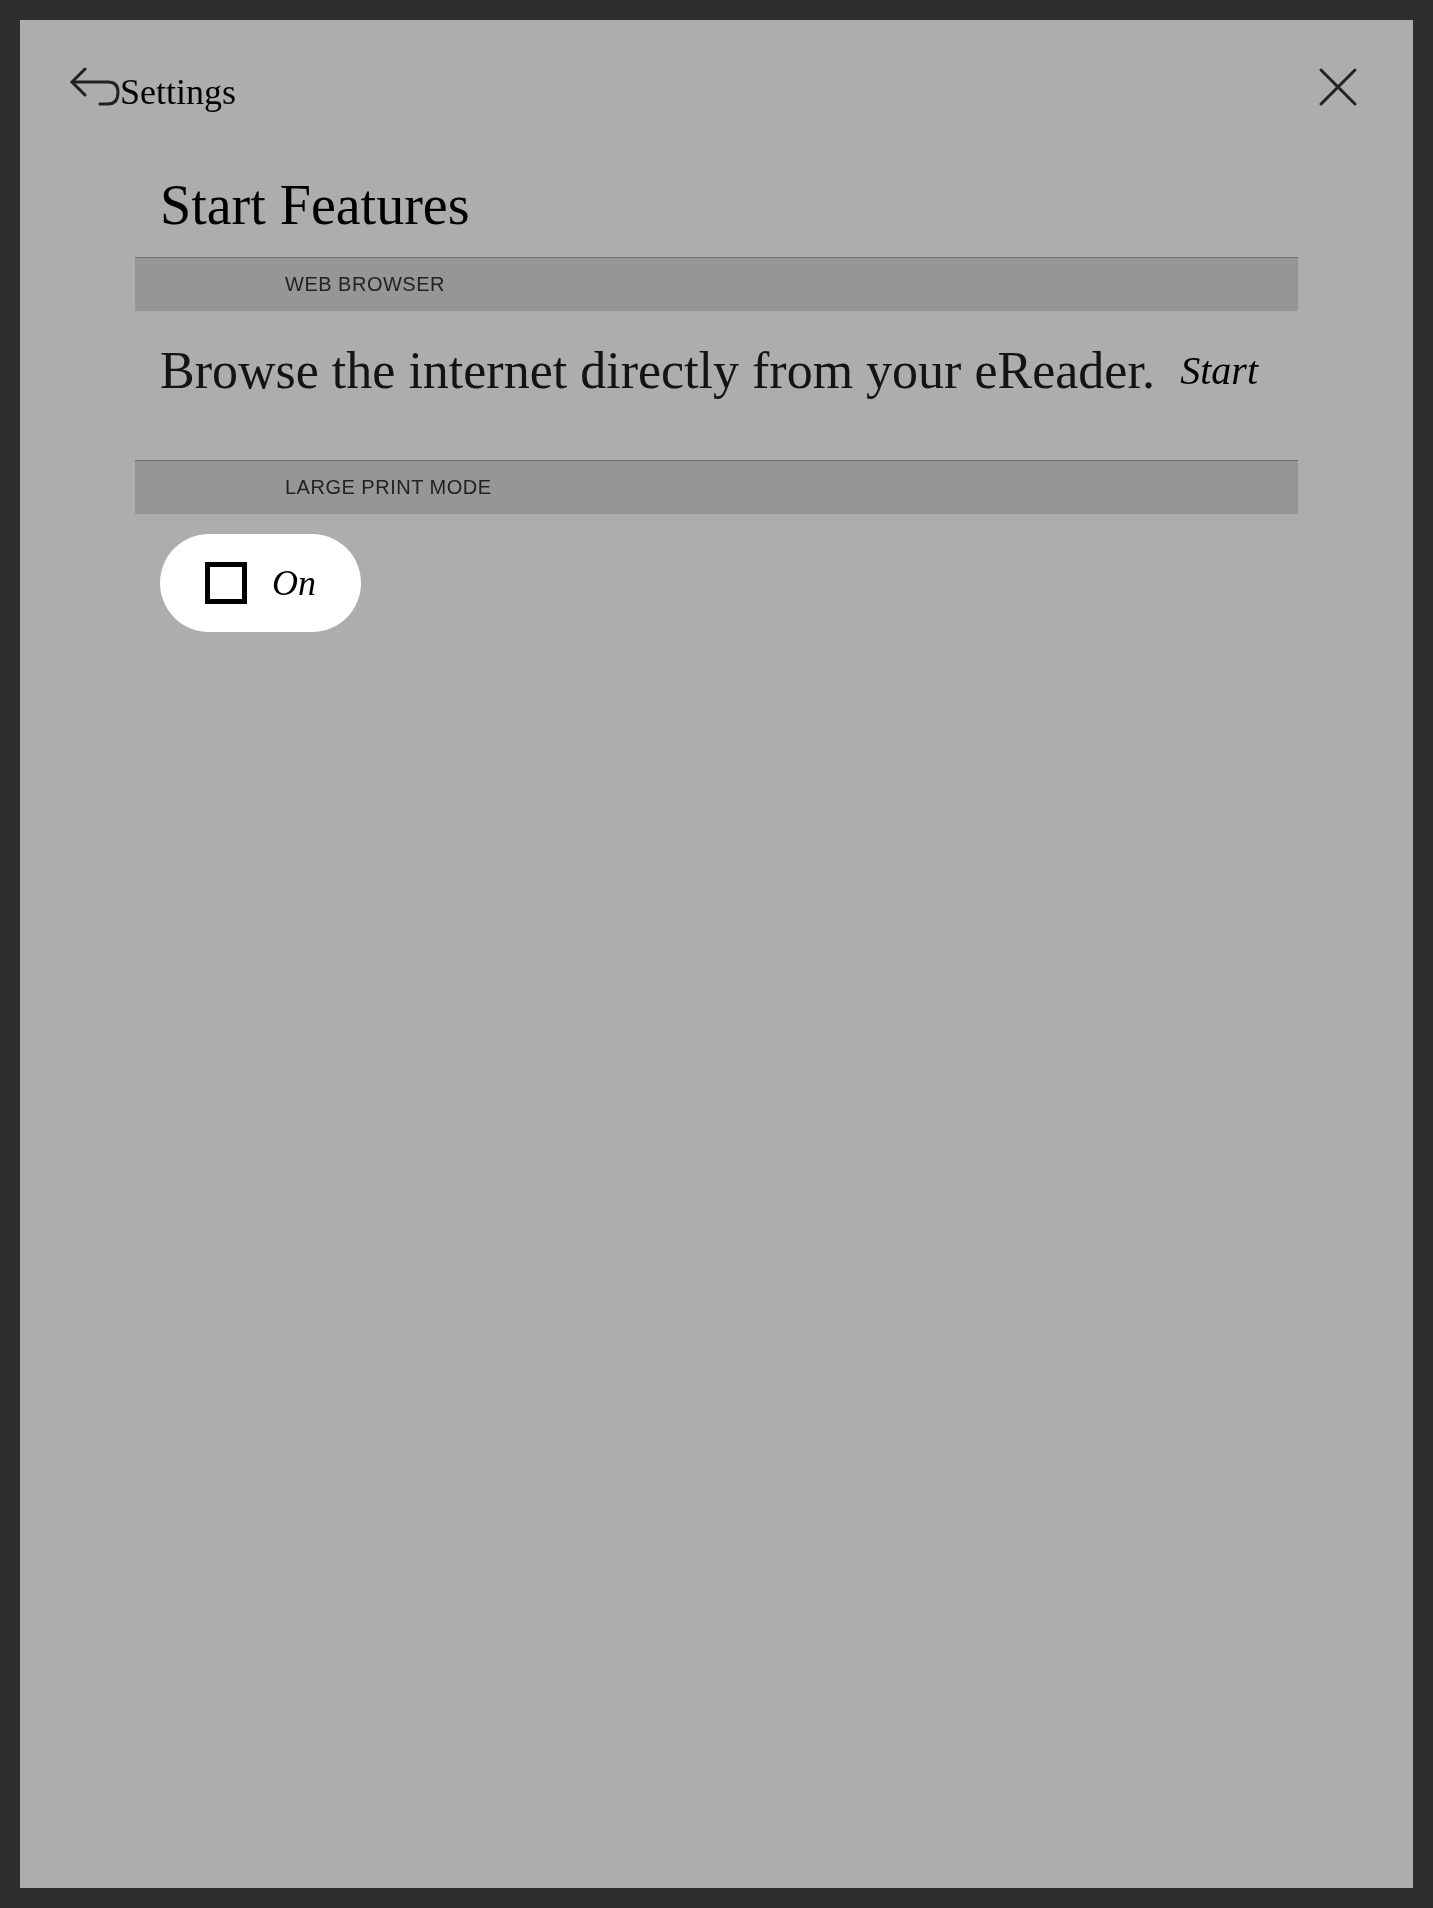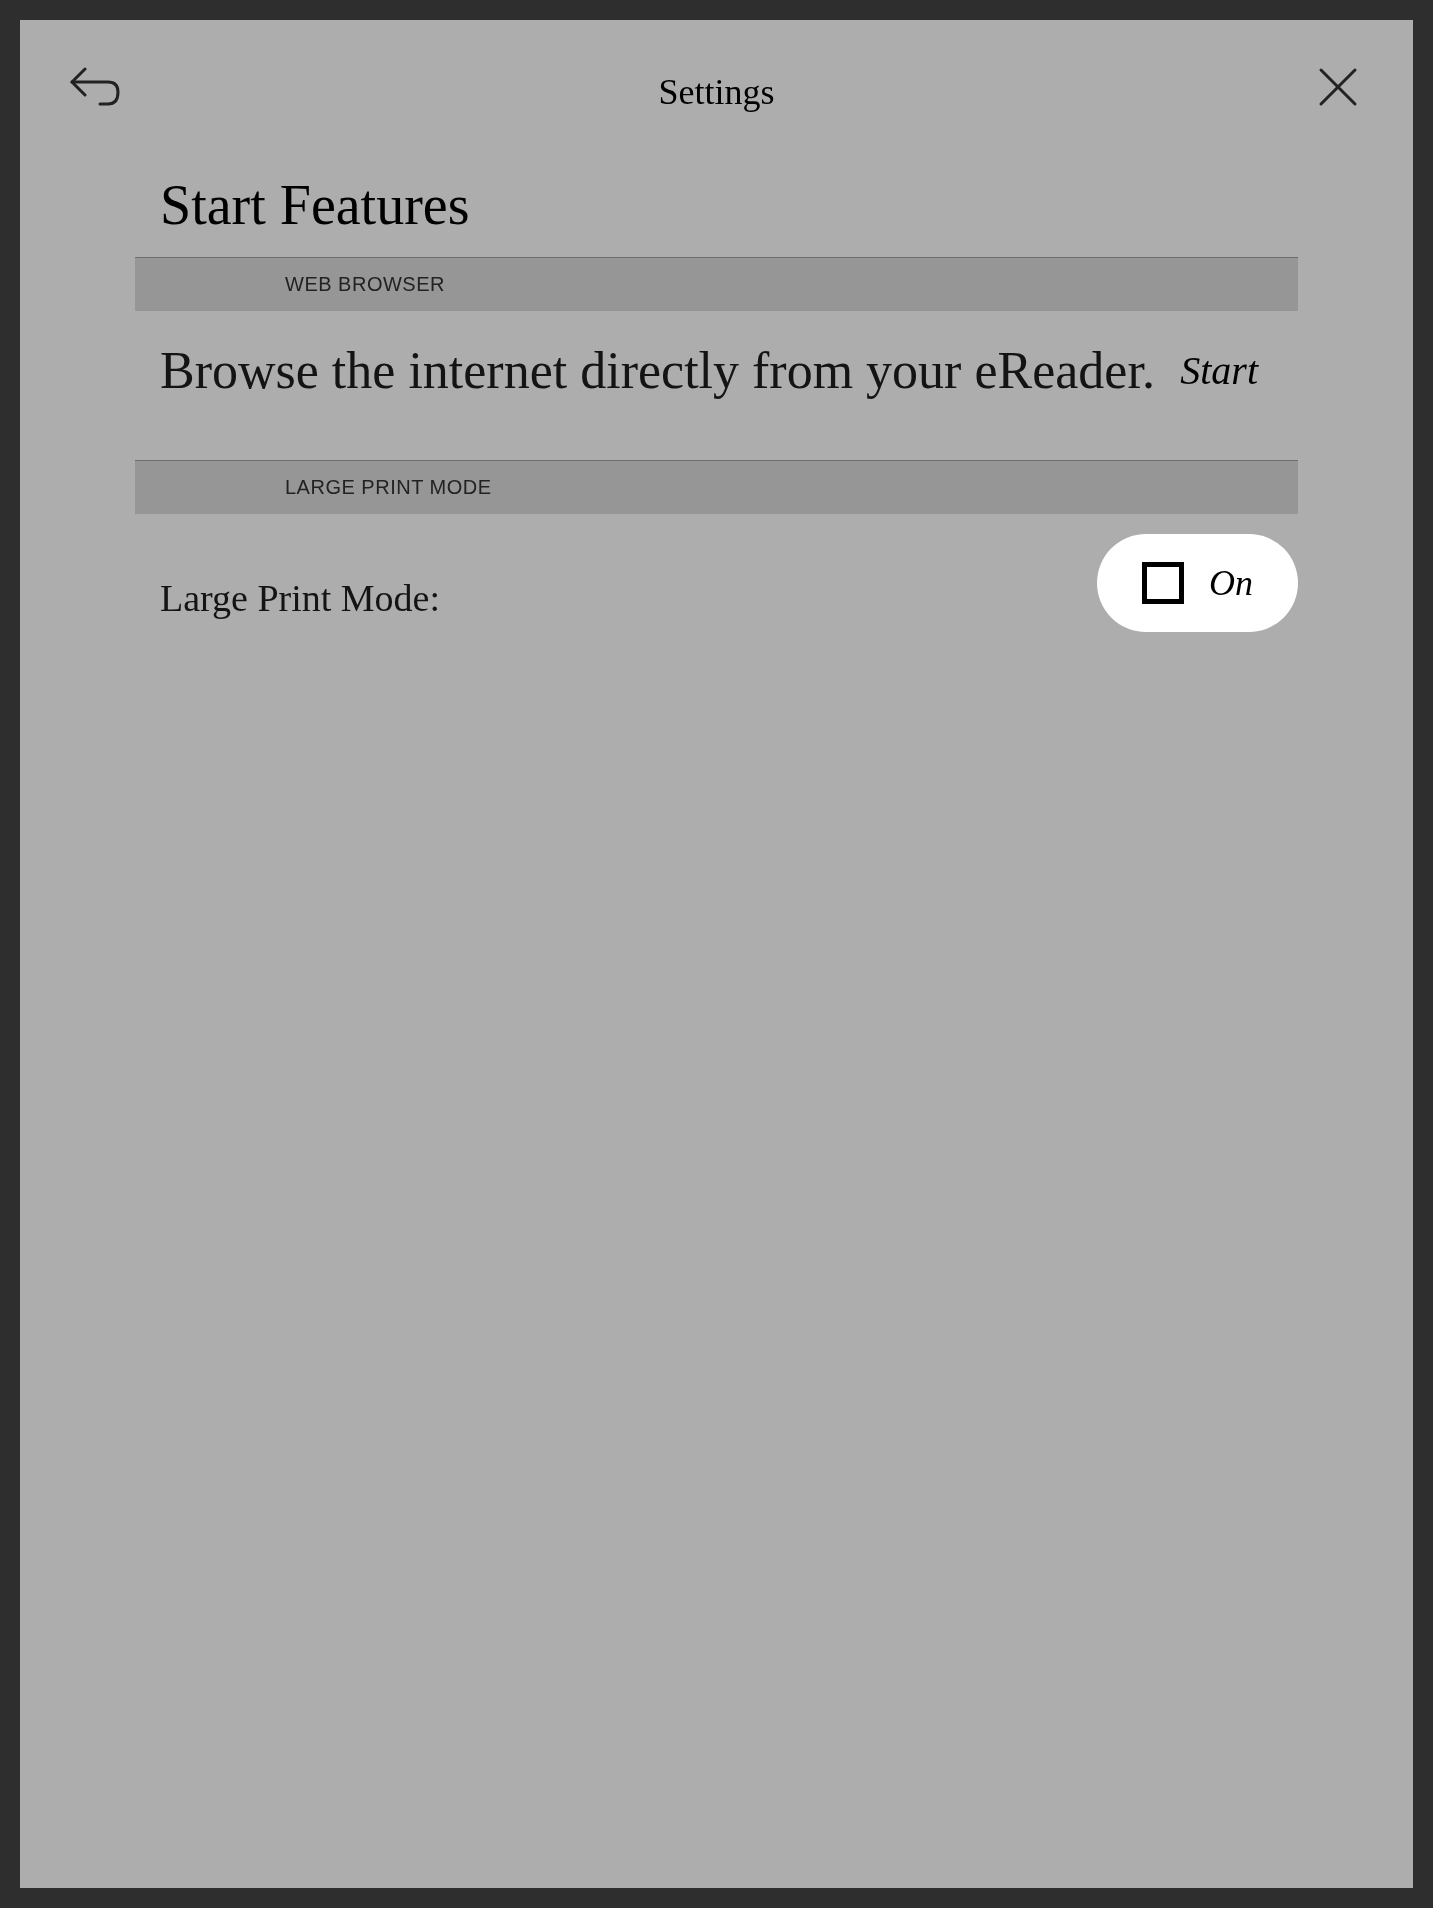--- a/index.html
+++ b/index.html
@@ -32,21 +32,20 @@
       height: 50px;
       display: flex;
       align-items: center;
       justify-content: center;
       cursor: pointer;
     }
     .header-title {
       font-size: 36px;
       color: #000;
       font-family: Georgia, serif;
-      text-align: center;
       flex: 1;
       margin-top: 11px;
     }
     .close-btn {
       width: 50px;
       height: 50px;
       display: flex;
       align-items: center;
       justify-content: center;
       cursor: pointer;
@@ -159,20 +158,19 @@
     <h1 class="page-title">Start Features</h1>
 
     <div class="section-header">WEB BROWSER</div>
     <div class="section-row">
       <span class="section-label">Browse the internet directly from your eReader.</span>
       <span class="start-link">Start</span>
     </div>
 
     <div class="section-header">LARGE PRINT MODE</div>
     <div class="toggle-row">
-      <span class="toggle-label">Large Print Mode:</span>
       <div class="toggle-pill">
         <span class="toggle-checkbox"></span>
         <span class="toggle-text">On</span>
       </div>
     </div>
   </div>
 </div>
 
 </body></html>

